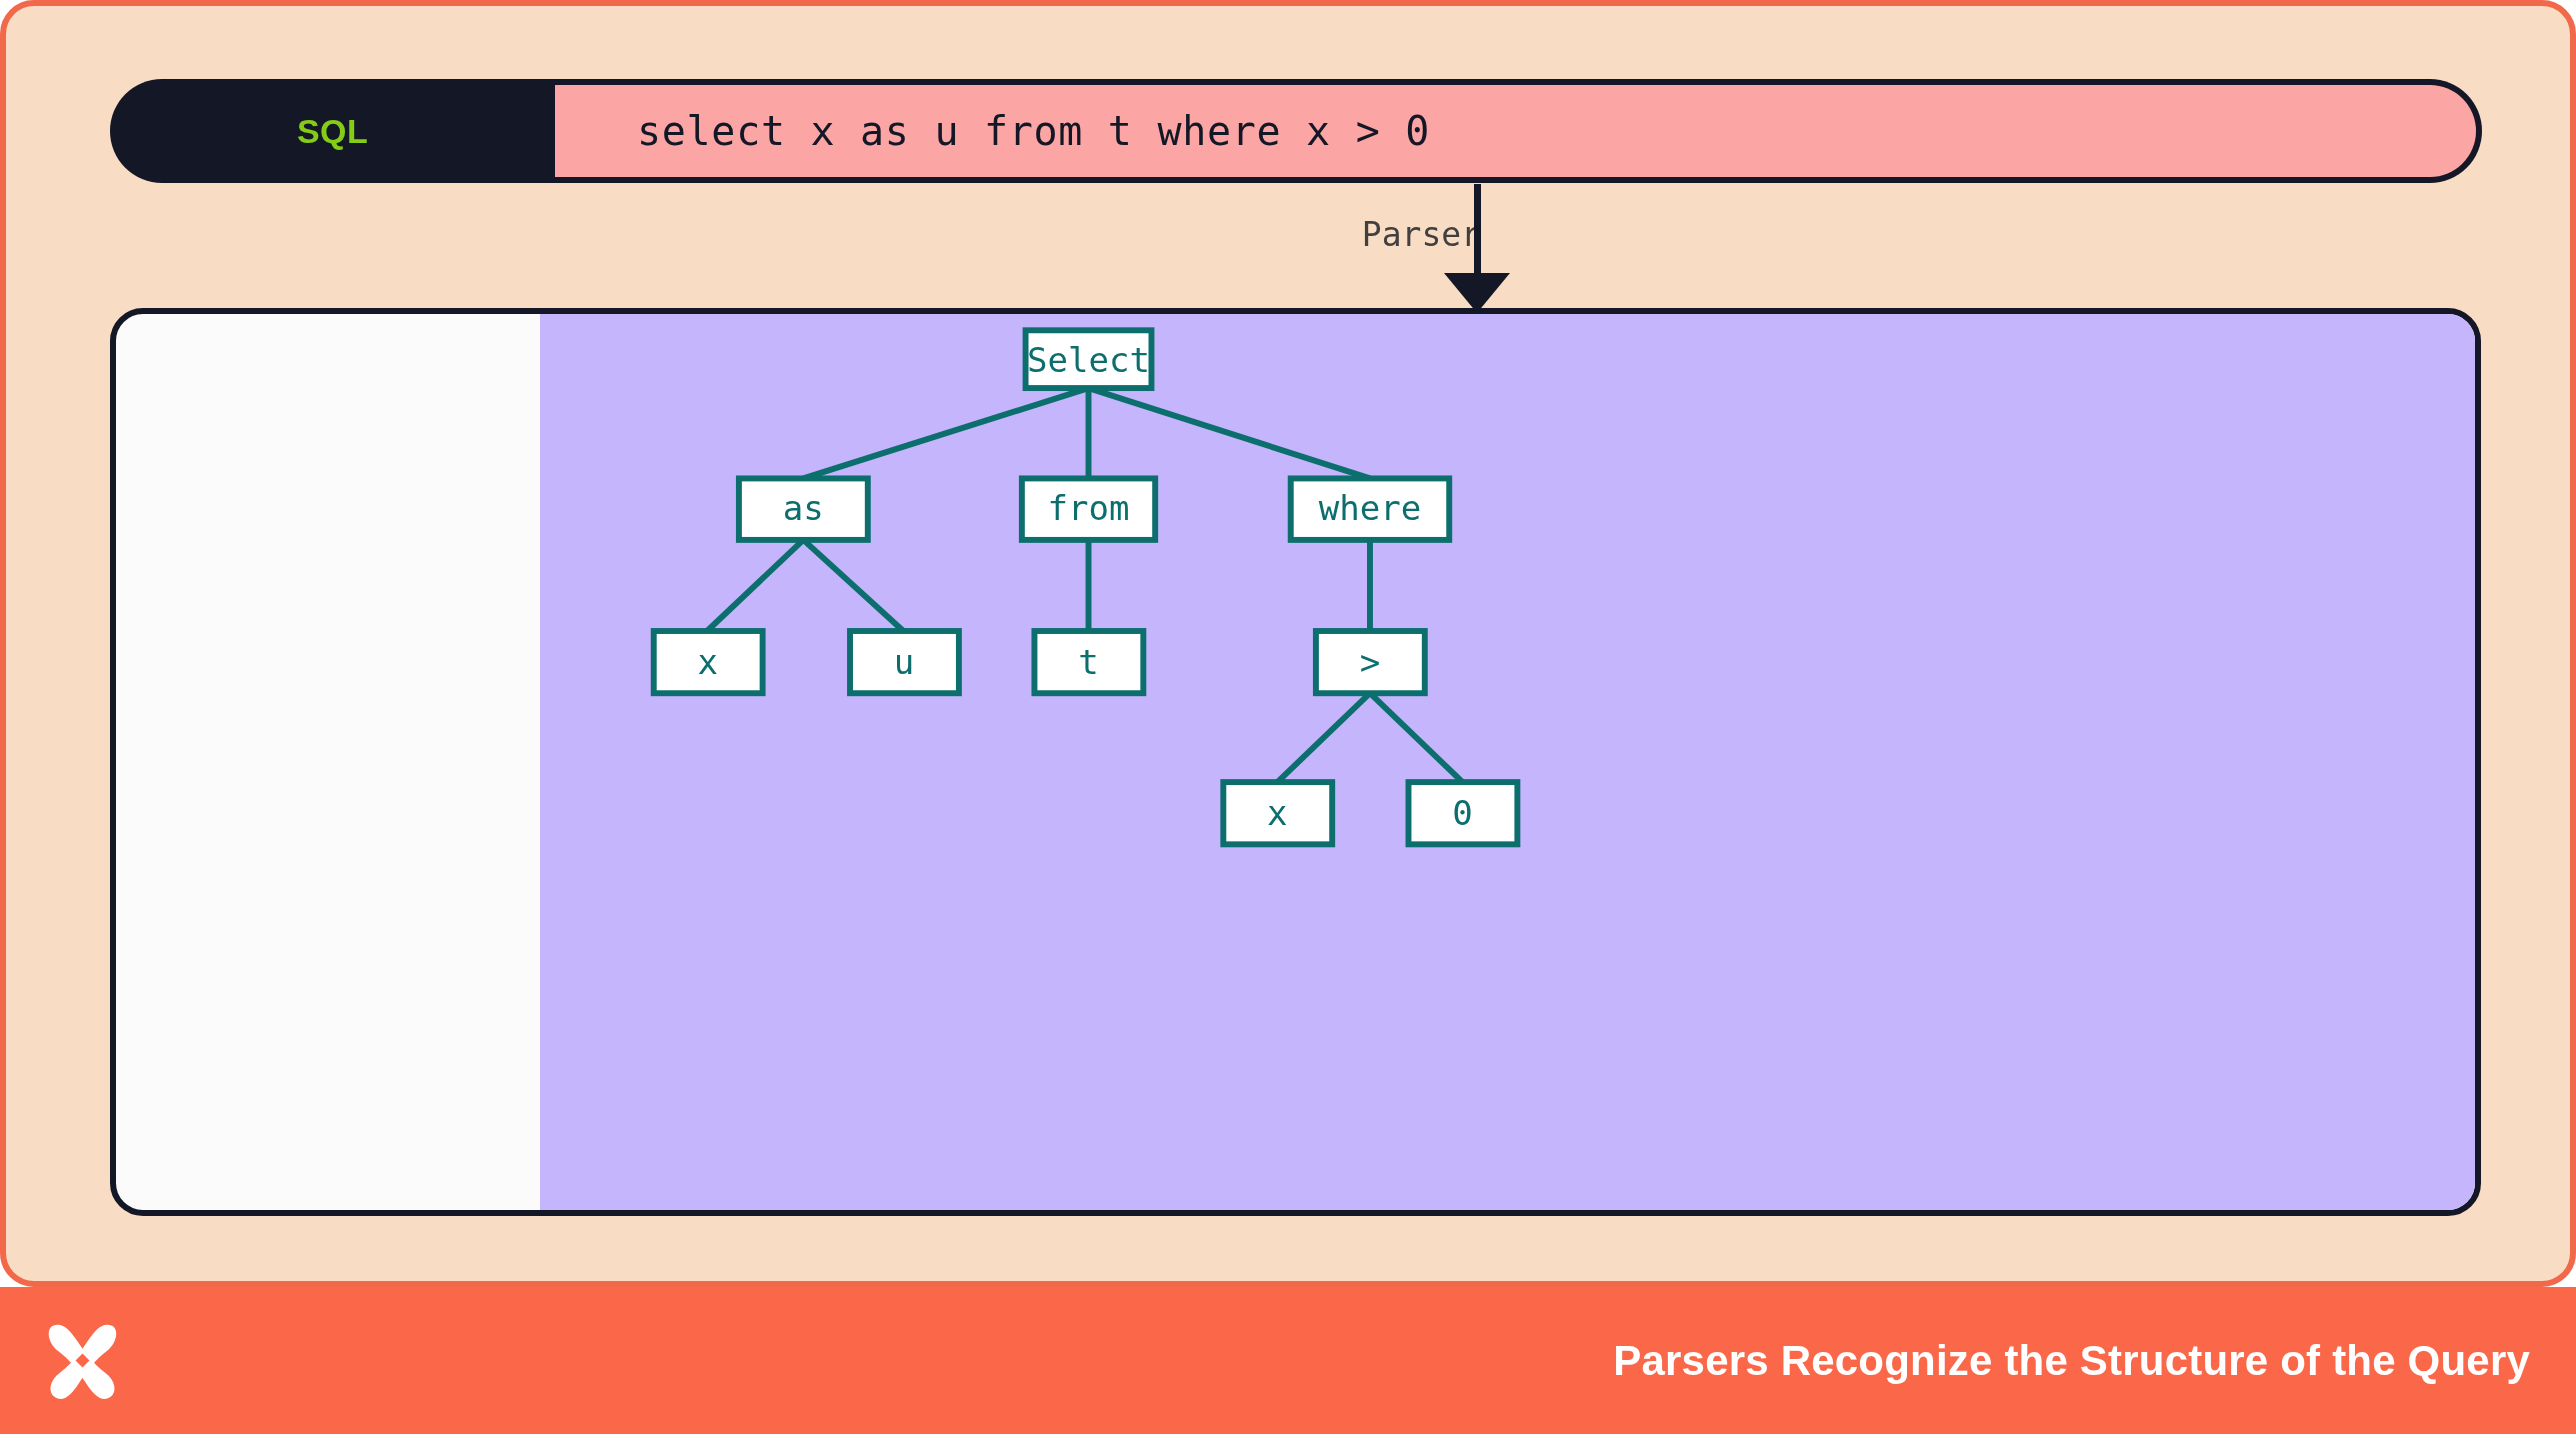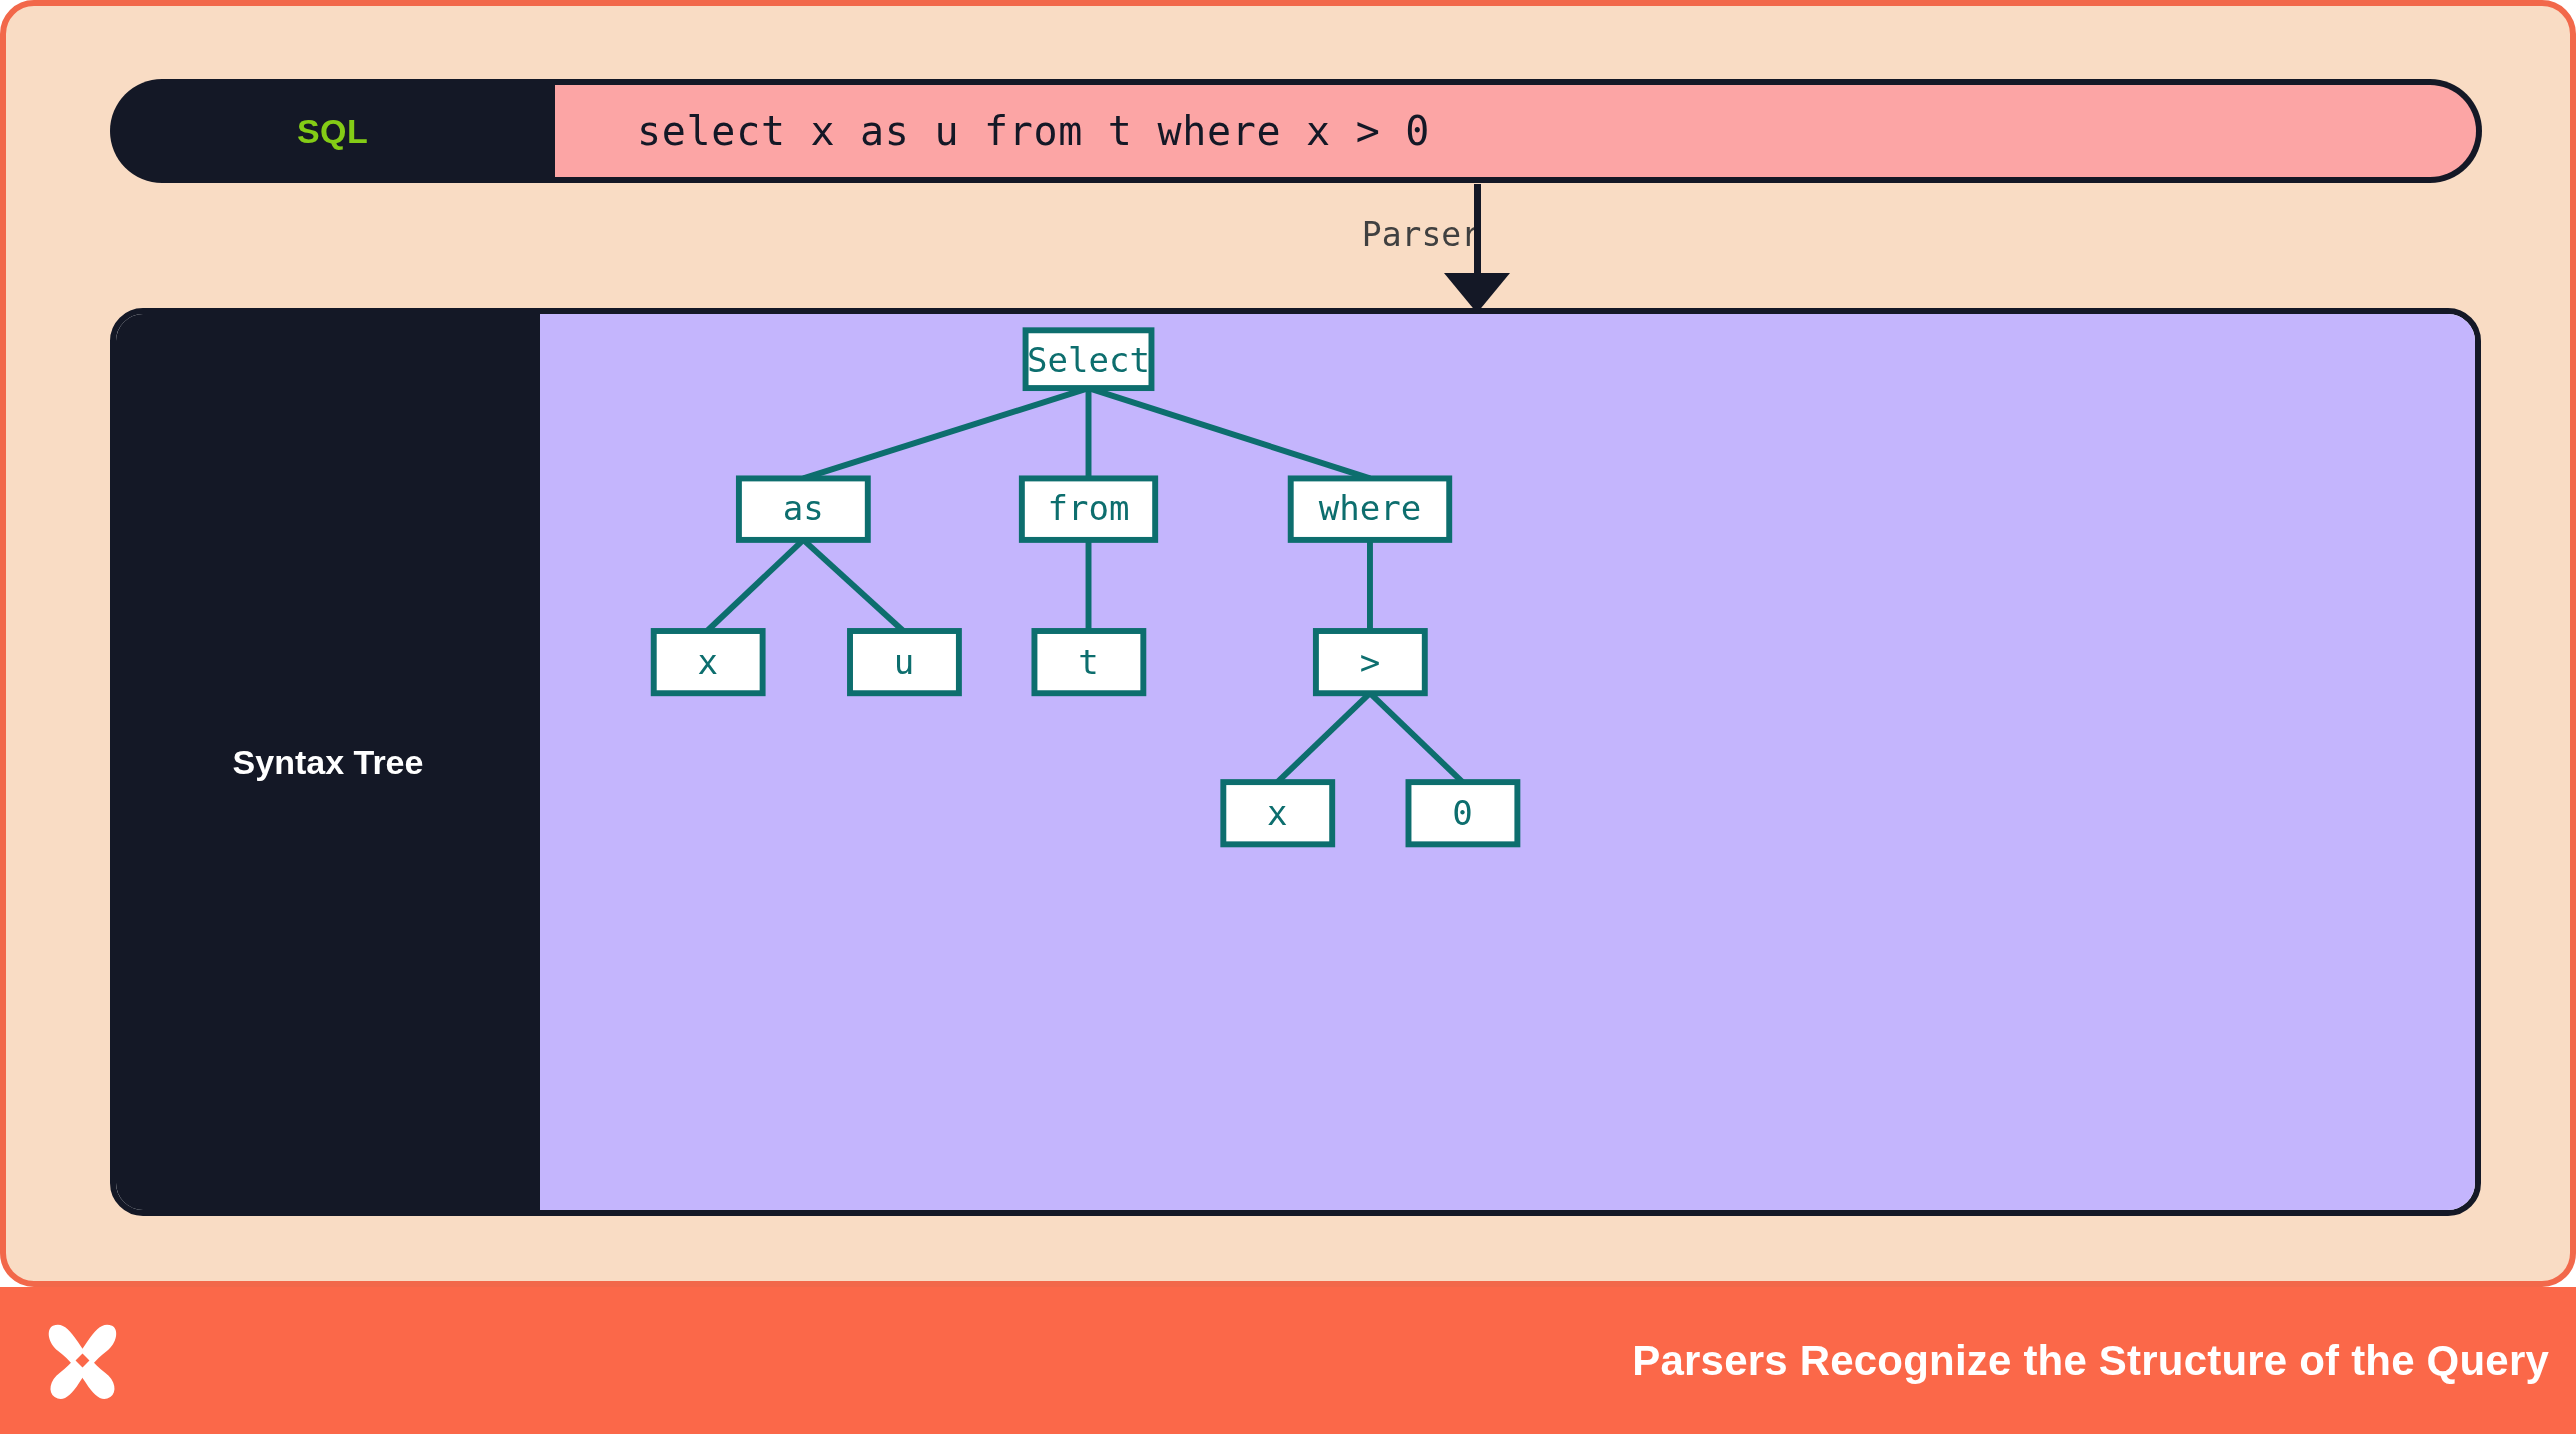--- a/index.html
+++ b/index.html
@@ -194,21 +194,21 @@
     justify-content: space-between;
   }
   .footer-logo {
     margin-left: 39px;
     width: 87px;
     height: 87px;
     position: relative;
     flex: none;
   }
   .footer-caption {
-    margin-right: 27px;
+    margin-right: 46px;
     color: #ffffff;
     font-family: "Liberation Sans", sans-serif;
     font-size: 42px;
     font-weight: bold;
     letter-spacing: 0.2px;
   }
 </style>
 </head>
 <body>
 
@@ -225,23 +225,20 @@
       </div>
     </div>
 
     <div class="parser-arrow-wrap">
       <div class="parser-label">Parser</div>
       <div class="parser-line"></div>
       <div class="parser-head"></div>
     </div>
 
     <div class="tree-panel">
-      <div class="tree-sidebar">
-        <span class="tree-sidebar-text">Syntax Tree</span>
-      </div>
       <div class="tree-canvas">
         <svg class="tree-svg" width="1934" height="894" viewBox="0 0 2610 1207">
 
           <line class="edge-line" x1="740" y1="100" x2="355" y2="222"></line>
           <line class="edge-line" x1="740" y1="100" x2="740" y2="222"></line>
           <line class="edge-line" x1="740" y1="100" x2="1120" y2="222"></line>
 
           <line class="edge-line" x1="355" y1="305" x2="225" y2="428"></line>
           <line class="edge-line" x1="355" y1="305" x2="490" y2="428"></line>
 

